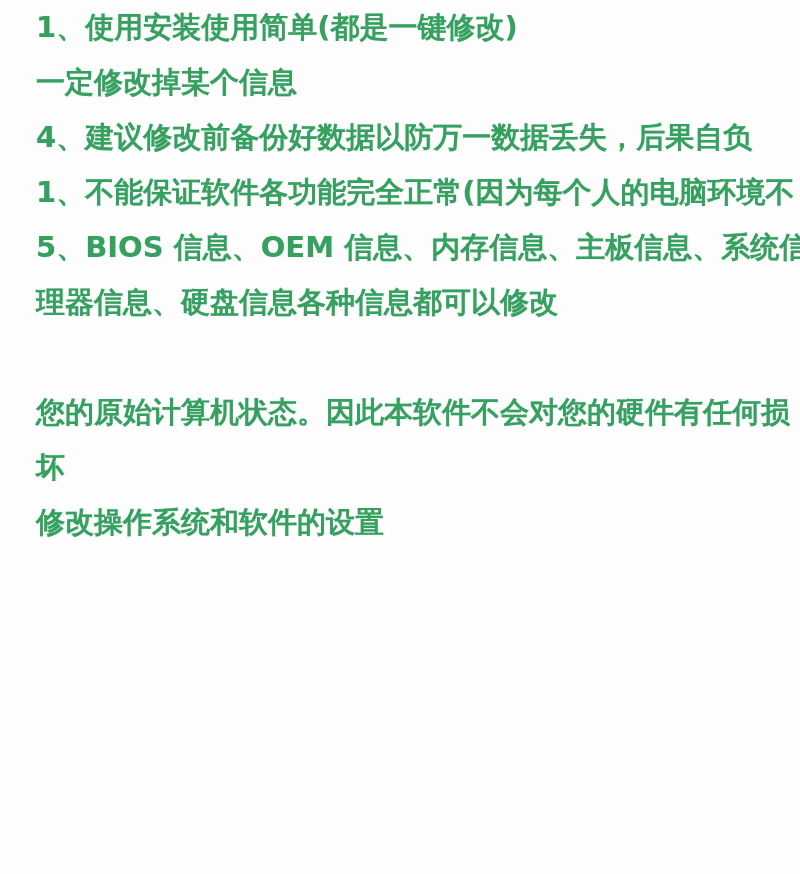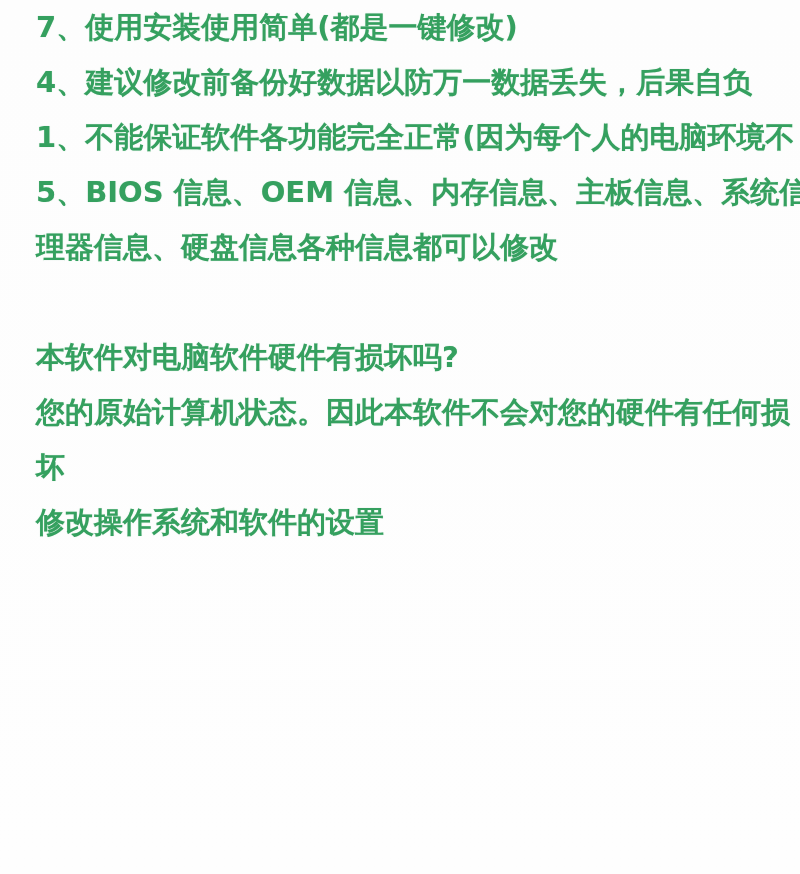--- a/index.html
+++ b/index.html
@@ -25,23 +25,23 @@
     color: #35a05f;
     letter-spacing: 0px;
     white-space: nowrap;
     text-shadow: 0 0 1px rgba(53, 160, 95, 0.35);
   }
 </style>
 </head>
 <body>
 
 <div class="doc">
-  <div class="line">7、使用安装使用简单(都是一键修改)</div>
+  <div class="line">1、使用安装使用简单(都是一键修改)</div>
+  <div class="line">一定修改掉某个信息</div>
   <div class="line">4、建议修改前备份好数据以防万一数据丢失，后果自负</div>
   <div class="line">1、不能保证软件各功能完全正常(因为每个人的电脑环境不</div>
   <div class="line">5、BIOS 信息、OEM 信息、内存信息、主板信息、系统信息、处</div>
   <div class="line">理器信息、硬盘信息各种信息都可以修改</div>
   <div class="line"></div>
-  <div class="line">本软件对电脑软件硬件有损坏吗?</div>
   <div class="line">您的原始计算机状态。因此本软件不会对您的硬件有任何损</div>
   <div class="line">坏</div>
   <div class="line">修改操作系统和软件的设置</div>
 </div>
 
 </body></html>

